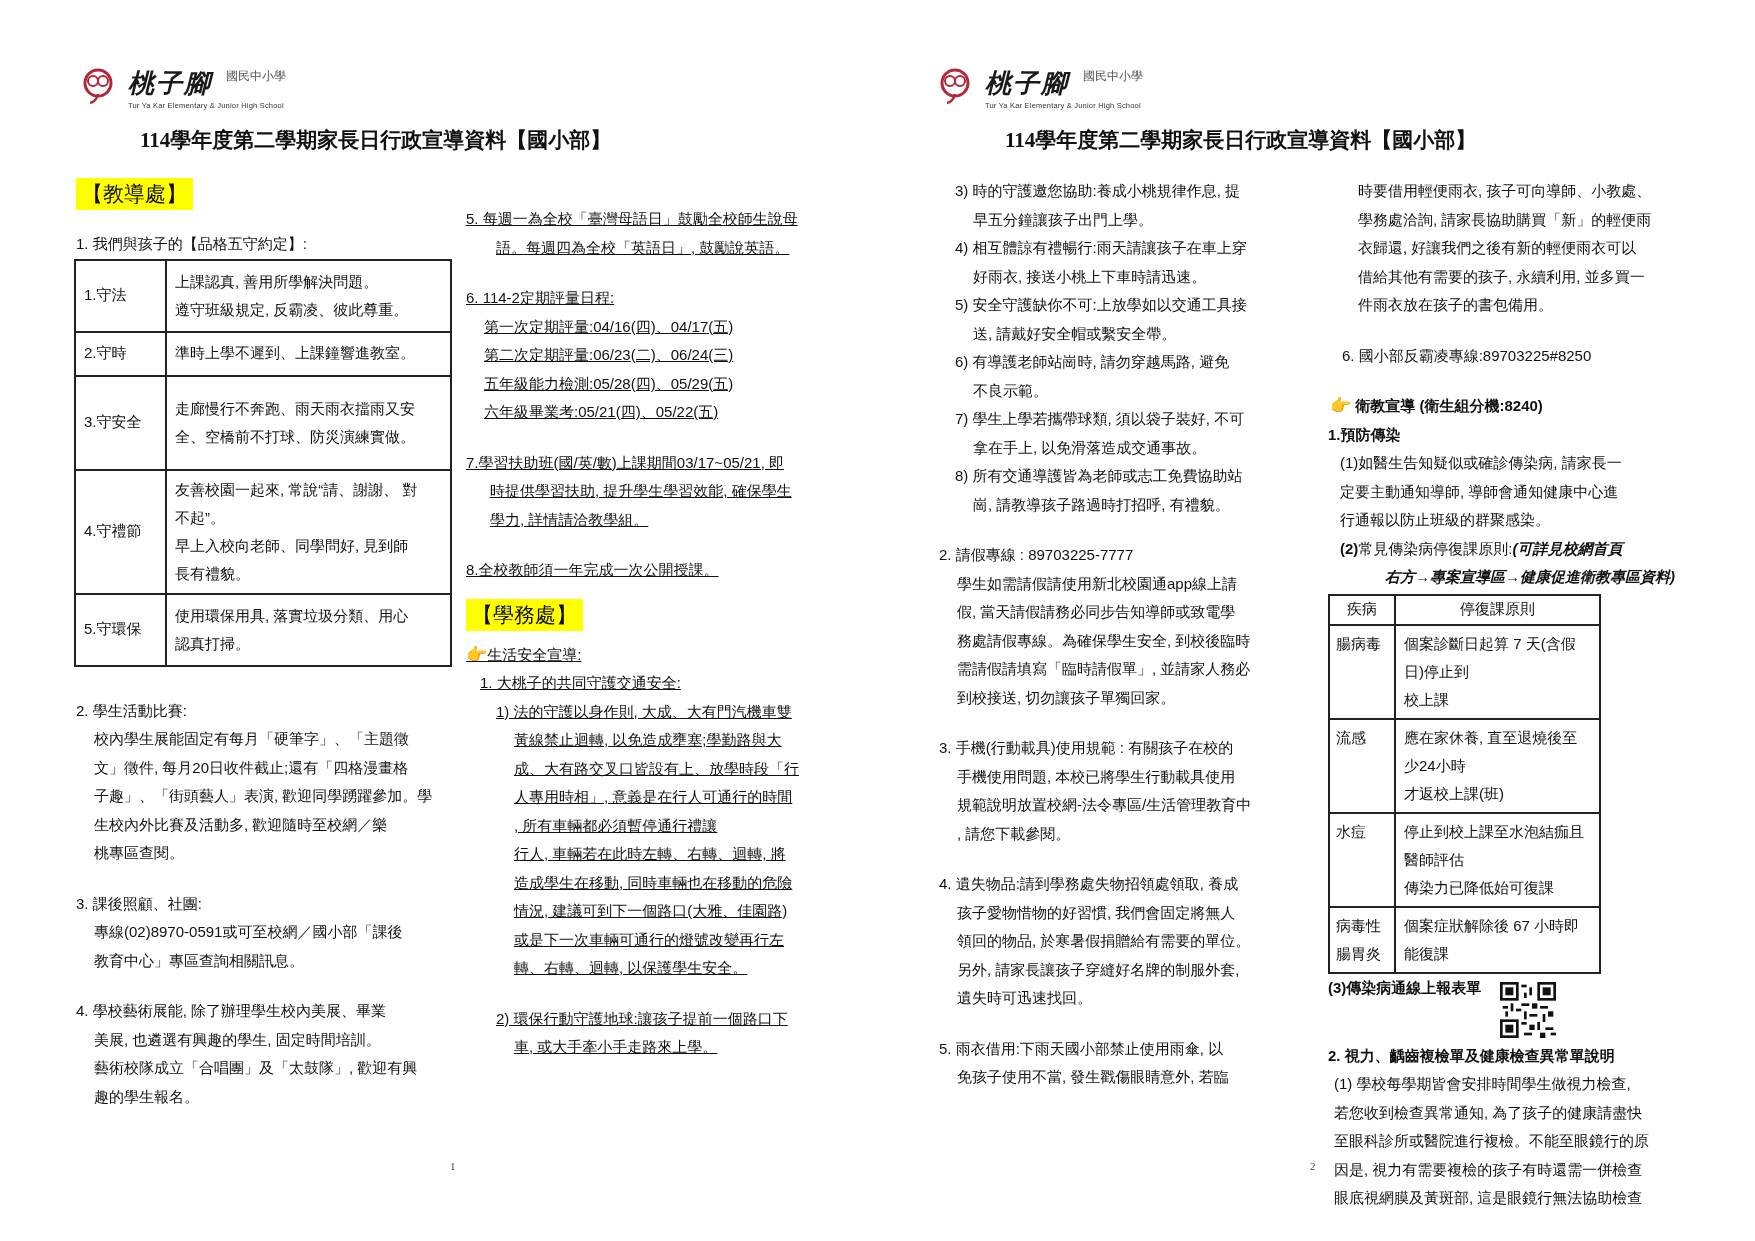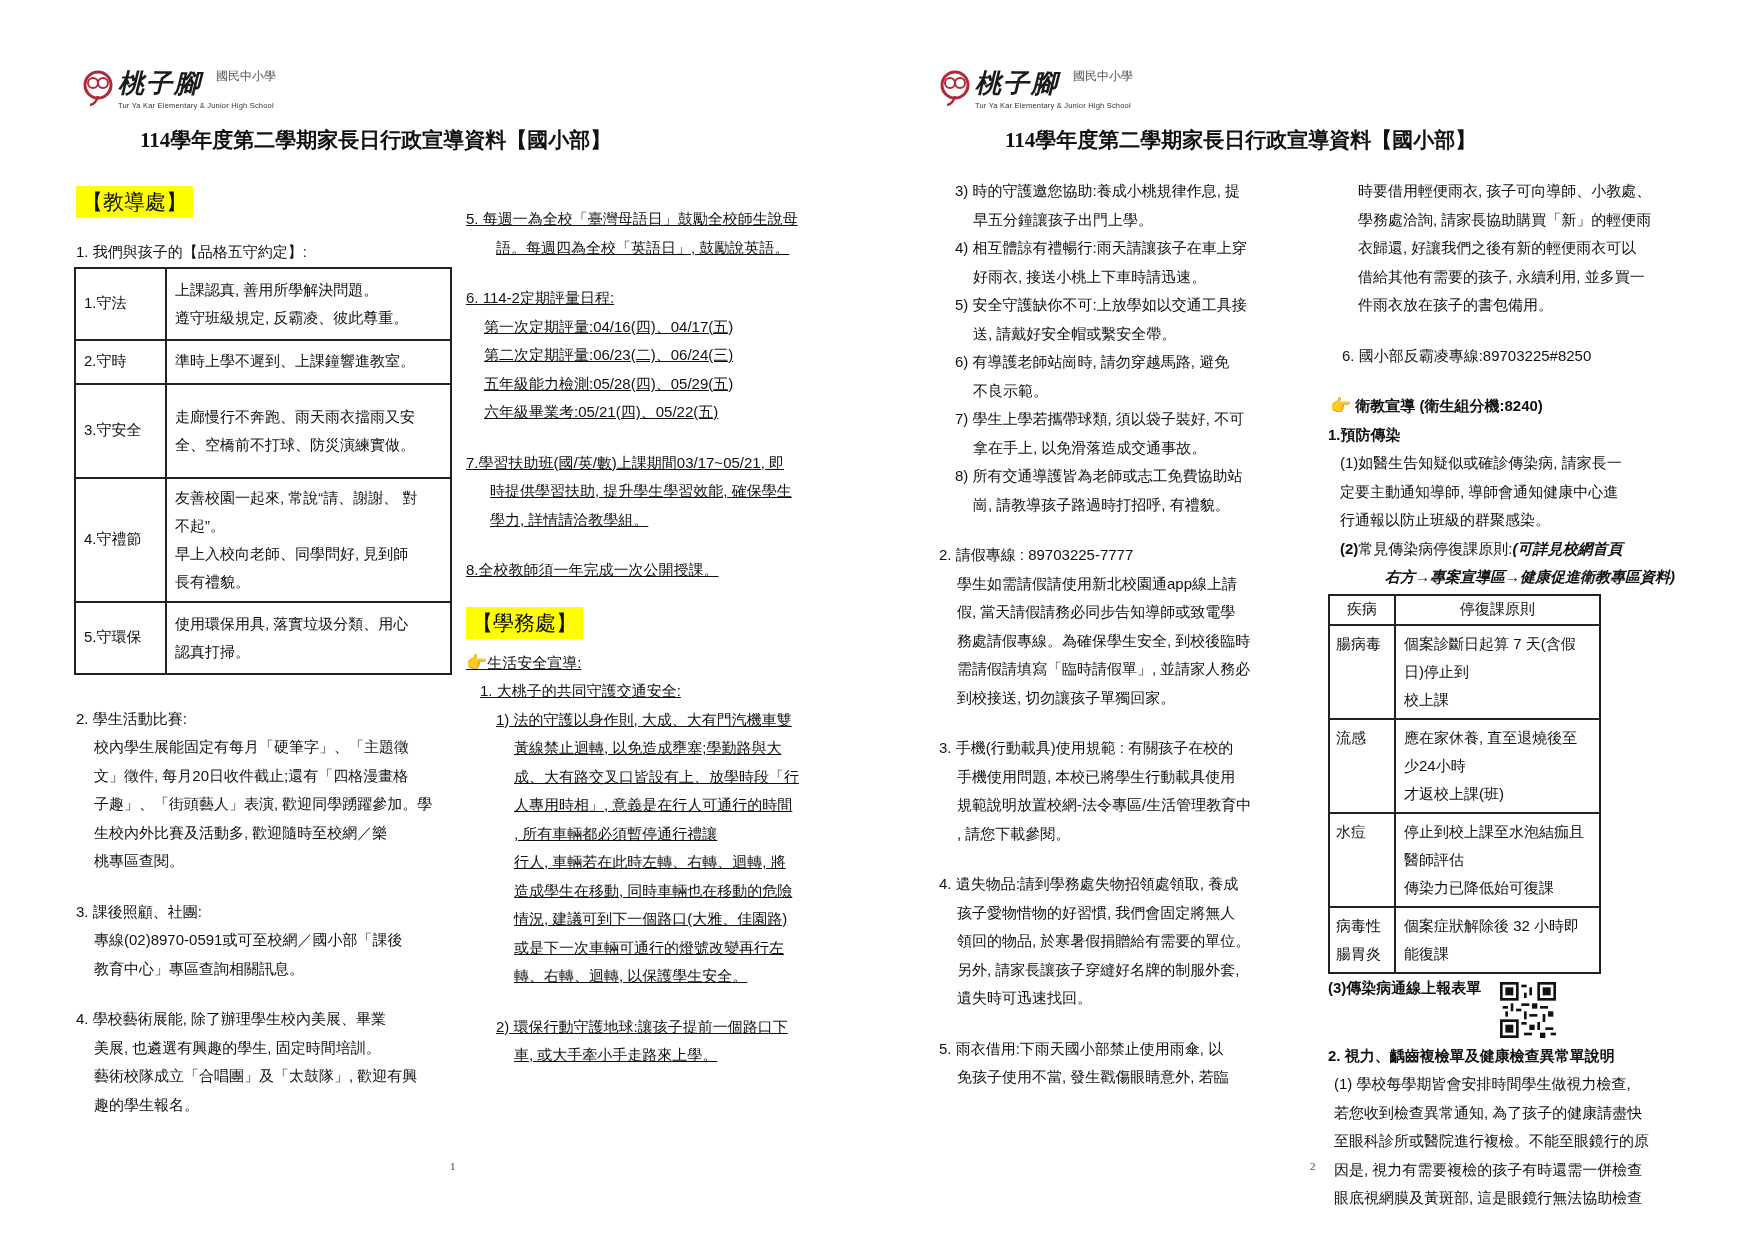--- a/index.html
+++ b/index.html
@@ -1,27 +1,27 @@
 <!DOCTYPE html>
 <html><head>
 <meta charset="utf-8">
 <style>
   html, body { margin:0; padding:0; background:#ffffff; }
   body { width:1755px; height:1241px; position:relative; overflow:hidden;
          font-family:"Liberation Sans","DejaVu Sans",sans-serif; color:#111; }
   .abs { position:absolute; }
-  .logo { display:flex; align-items:center; }
+  .logo { display:flex; gap:10px; }
   .logo-mark { width:40px; height:40px; }
   .logo-text { display:flex; flex-direction:column; }
   .logo-row { display:flex; align-items:flex-end; gap:14px; }
   .logo-cn { font-family:"DejaVu Serif",serif; font-size:26px; font-weight:bold; font-style:italic; color:#1a1a1a; letter-spacing:2px; }
   .logo-sub { font-size:12px; color:#555; margin-bottom:16px; }
   .logo-en { font-size:7.5px; color:#333; letter-spacing:.2px; }
   .doc-title { font-family:"Liberation Serif","DejaVu Serif",serif; font-weight:bold; font-size:21px; text-align:left; }
-  .hl { background:#ffff00; font-size:21px; padding:2px 6px; display:inline-block;margin-top:8px; }
+  .hl { background:#ffff00; font-size:21px; padding:2px 6px; display:inline-block; }
   .p { font-size:15px; line-height:28.5px; }
   .indent1 { padding-left:18px; }
   .gap { height:22px; }
   table.t { border-collapse:collapse; font-size:15px; }
   table.t td, table.t th { border:2px solid #222; vertical-align:middle; }
   .pageno { font-family:"Liberation Serif",serif; font-size:11px; color:#444; }
   .hand { color:#f0b000; font-size:17px; }
   .bold { font-weight:bold; }
   .ital { font-style:italic; font-weight:bold;text-align:center; }
 </style>
@@ -269,21 +269,21 @@
             <div>停止到校上課至水泡結痂且醫師評估</div>
             <div>傳染力已降低始可復課</div>
           </td>
     </tr>
     <tr>
       <td style="vertical-align:top;padding:4px 6px;line-height:28px">
             <div>病毒性</div>
             <div>腸胃炎</div>
           </td>
       <td style="vertical-align:top;padding:4px 8px;line-height:28px">
-            <div>個案症狀解除後 32 小時即能復課</div>
+            <div>個案症狀解除後 67 小時即能復課</div>
           </td>
     </tr>
   </tbody>
     </table>
   <div style="position:relative;height:64px;">
     <span class="p bold" style="position:absolute;left:-12px;top:0;">(3)傳染病通線上報表單</span>
     <svg style="position:absolute;left:160px;top:8px;" width="56" height="56" viewBox="0 0 21 21">
       <rect width="21" height="21" fill="#fff"></rect>
       <g fill="#111">
         <rect x="0" y="0" width="7" height="7"></rect>

